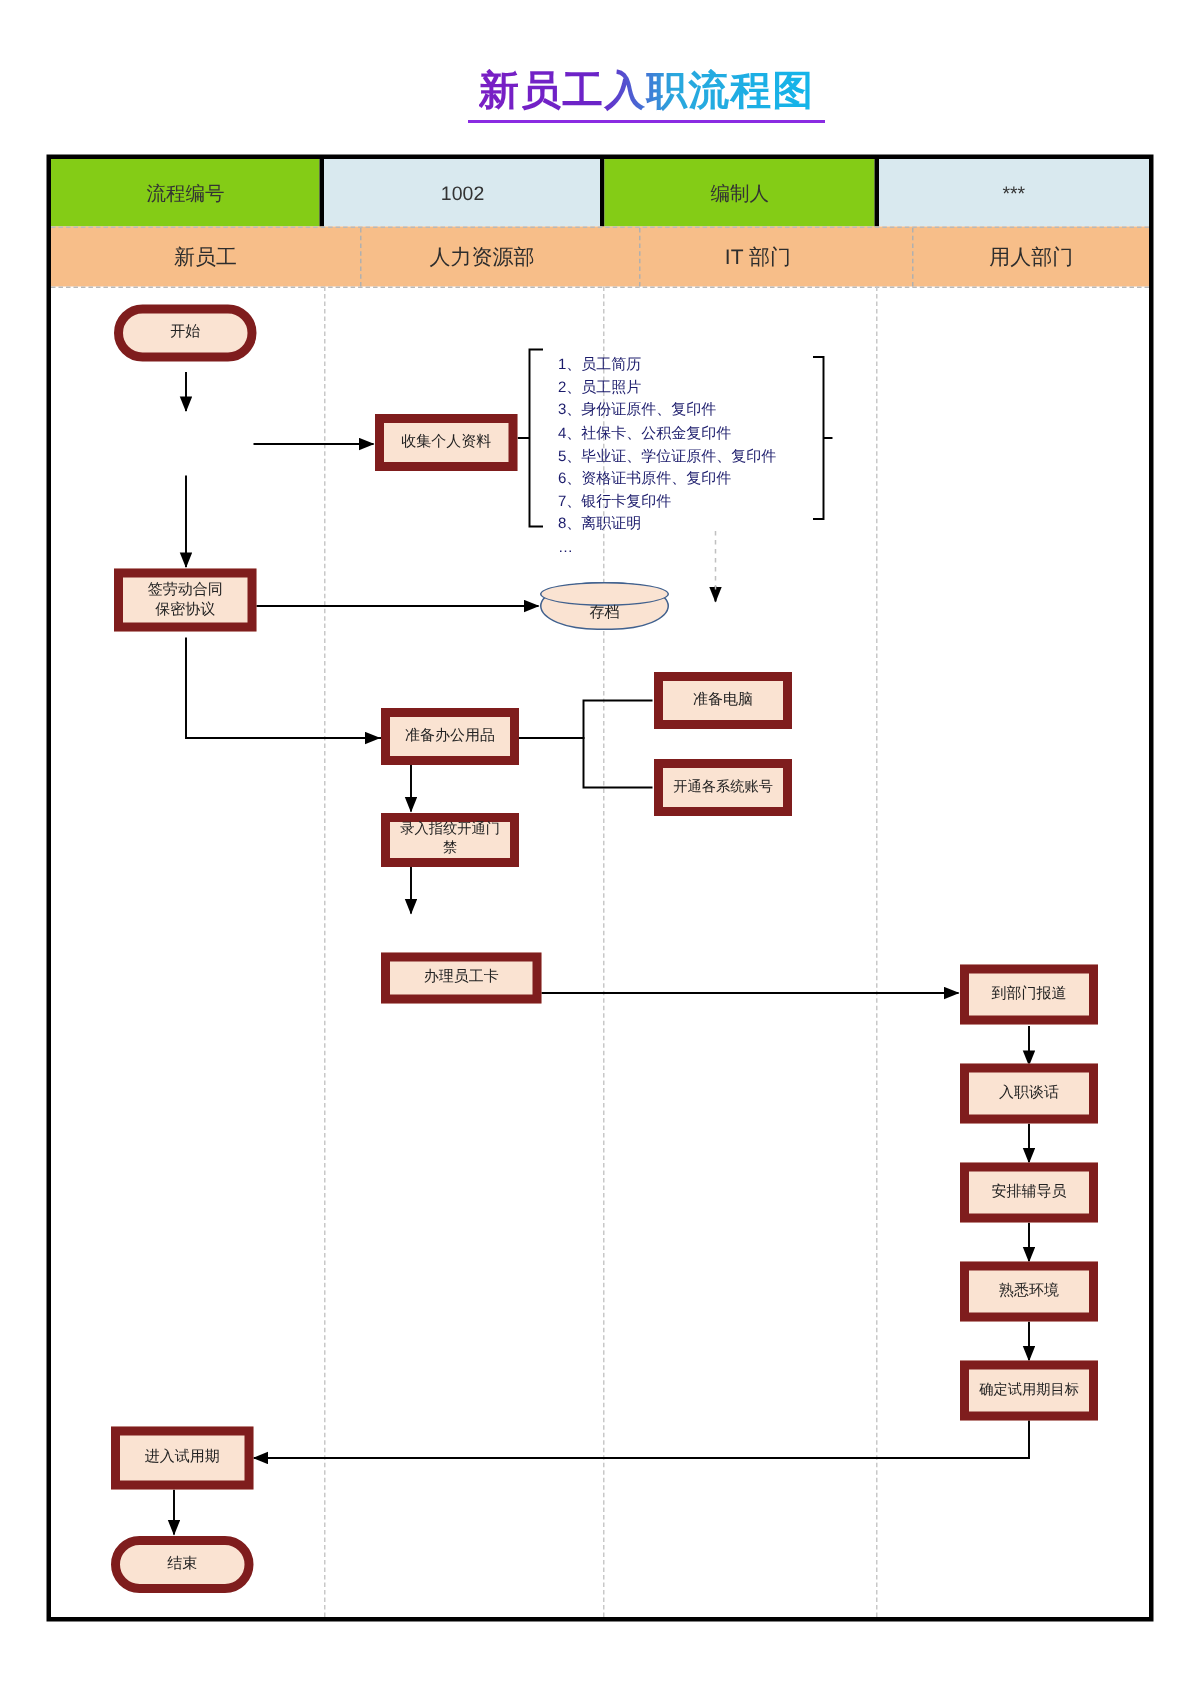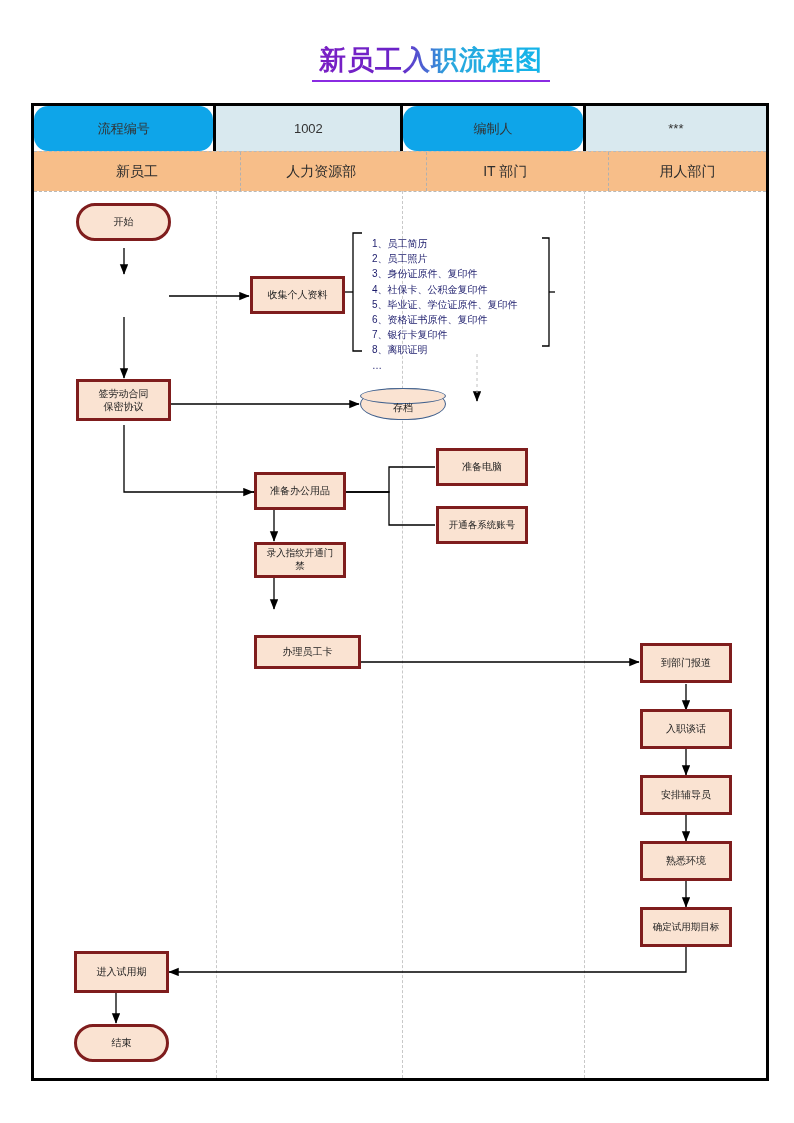--- a/index.html
+++ b/index.html
@@ -28,21 +28,21 @@
     border:3px solid #000000;box-sizing:border-box;background:#ffffff;
   }
   
   .hdr-row1{
     position:absolute;left:0;top:0;width:732px;height:45px;display:flex;
   }
   .hdr-cell{
     height:45px;display:flex;align-items:center;justify-content:center;
     font-size:13px;color:#333;box-sizing:border-box;
   }
-  .hdr-cell.peach{background:#0ea5e9;border-radius:14px;}
+  .hdr-cell.peach{background:#84cc16;}
   .hdr-cell.blue{background:#d9e9ef;}
   .hdr-sep{width:3px;height:45px;background:#000;flex:0 0 auto;}
   .hdr-row2{
     position:absolute;left:0;top:45px;width:732px;height:40px;display:flex;
     background:#f7be89;border-top:1px dashed #b9b9b9;box-sizing:border-box;
   }
   .lane-hdr{
     height:39px;display:flex;align-items:center;justify-content:center;
     font-size:14px;color:#2d2d2d;box-sizing:border-box;margin-left:24px;
   }
@@ -54,21 +54,21 @@
   
   .lane-div{
     position:absolute;top:85px;height:887px;width:0;
     border-left:1px dashed #c8c8c8;
   }
   
   .canvas{position:absolute;left:0;top:0;width:732px;height:972px;}
   
   .node{
     position:absolute;box-sizing:border-box;
-    background:#fae3d2;border:3px solid #7f1d1d;
+    background:#fae3d2;border:6px solid #7f1d1d;
     display:flex;align-items:center;justify-content:center;text-align:center;
     font-size:10px;color:#222;line-height:1.35;padding:2px 3px;
   }
   .node.term{border-radius:22px;}
   .node.small{font-size:9.5px;}
   
   .cyl{
     position:absolute;box-sizing:border-box;
     background:#fae3d2;border:1px solid #41618e;border-radius:50%/18px;
     display:flex;align-items:center;justify-content:center;

